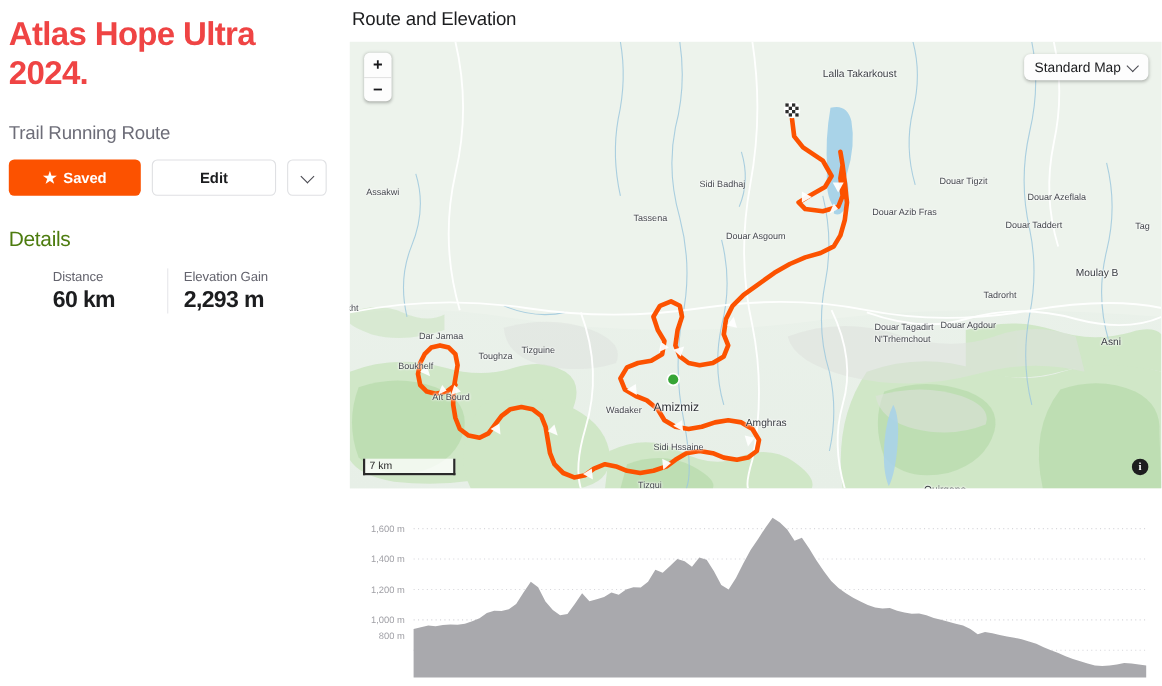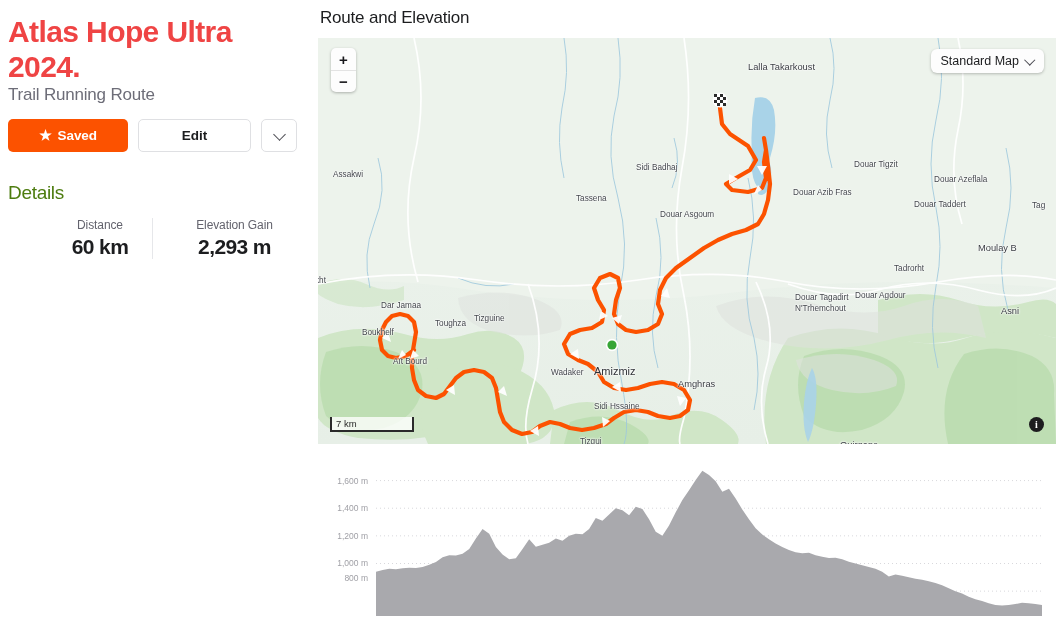--- a/index.html
+++ b/index.html
@@ -11,21 +11,21 @@
   }
   .page { position: relative; width: 1056px; height: 624px; display: flex; }
 
   
   .sidebar { width: 318px; height: 624px; padding: 10px 12px 0 8px; flex: 0 0 318px; }
   .route-title {
     font-size: 30px; font-weight: bold; color: #ef4444;
     line-height: 1.18; letter-spacing: -0.6px; margin-top: 4px;
   }
   .route-subtitle {
-    font-size: 17px; color: #6d6d78; letter-spacing: -0.2px;
+    font-size: 17px; color: #6d6d78; margin-top: 26px; letter-spacing: -0.2px;
   }
   .action-row { display: flex; align-items: center; gap: 10px; margin-top: 14px; }
   .btn-saved {
     background: #fc5200; color: #ffffff; border: none; border-radius: 5px;
     height: 33px; width: 120px; font-size: 13.5px; font-weight: bold;
     display: flex; align-items: center; justify-content: center; gap: 6px;
     cursor: pointer; letter-spacing: -0.1px;
   }
   .star-icon { display: inline-block; font-size: 14px; line-height: 1; }
   .btn-edit {
@@ -39,21 +39,21 @@
     cursor: pointer;
   }
   .chev { width: 11px; height: 11px; position: relative; }
   .chev::after {
     content: ""; position: absolute; left: 1px; top: 0px;
     width: 8px; height: 8px; border-right: 1.6px solid #4b4b52; border-bottom: 1.6px solid #4b4b52;
     transform: rotate(45deg);
   }
   .details-head { font-size: 19px; color: #4d7c0f; margin-top: 30px; letter-spacing: -0.3px; }
   .stats { margin-top: 14px; padding-left: 40px; }
-  .stat-row { display: flex; text-align: center; }
+  .stat-row { display: flex; }
   .stat-row + .stat-row { margin-top: 18px; }
   .stat { width: 104px; }
   .stat.second { border-left: 1px solid #e6e7ea; padding-left: 14px; width: 150px; }
   .stat-label { font-size: 12px; color: #63636d; letter-spacing: -0.1px; }
   .stat-value { font-size: 21px; font-weight: bold; color: #1c1d1f; margin-top: 3px; letter-spacing: -0.6px; }
 
   
   .right { flex: 1; position: relative; padding: 8px 0 0 0; }
   .pane-title { font-size: 17px; color: #1c1d1f; padding-left: 2px; margin-bottom: 10px; letter-spacing: -0.2px; }
 

